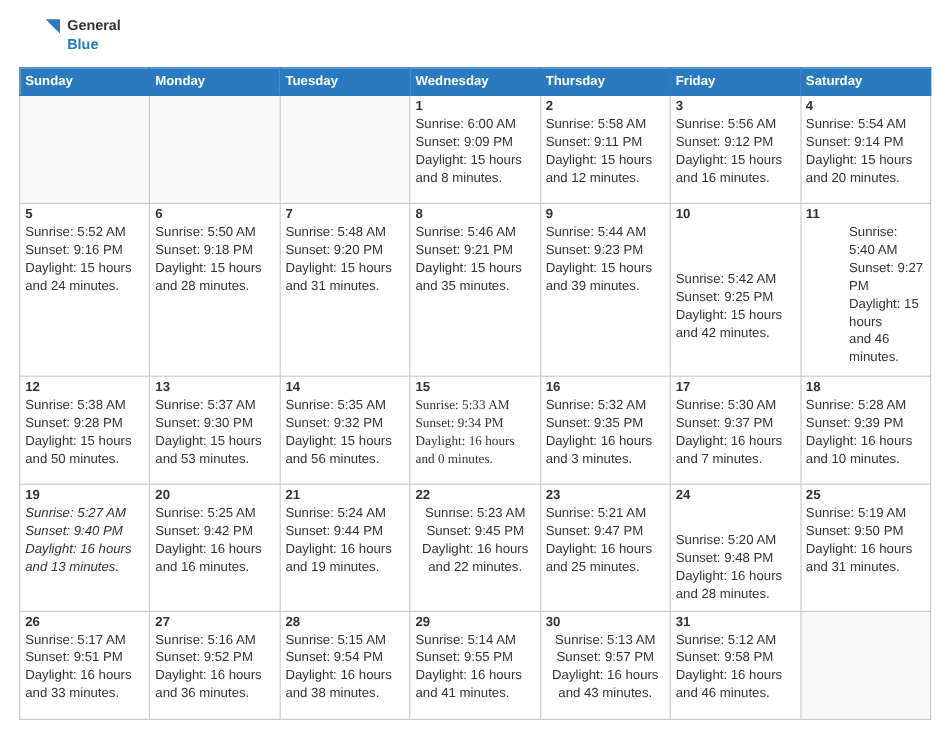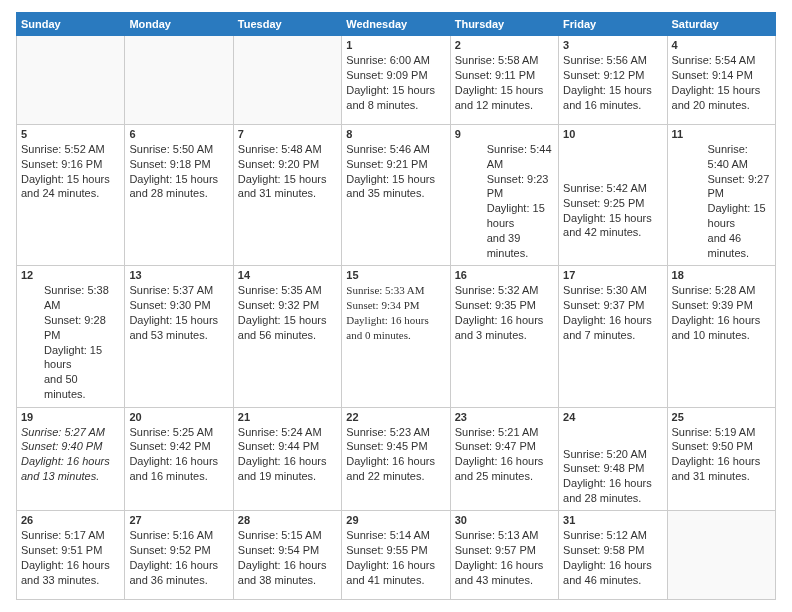--- a/index.html
+++ b/index.html
@@ -79,20 +79,35 @@
     .day-info {
       font-size: 11px;
       line-height: 1.35;
       color: #333;
     }
   </style>
 </head>
 <body>
 
 <div class="page">
+  <div class="header">
+    <div class="logo">
+        <svg width="36" height="36" viewBox="0 0 36 36">
+          <polygon points="22,4 34,16 34,4" fill="#2a7abf"></polygon>
+        </svg>
+        <div style="display: flex; flex-direction: column; line-height: 1.3;">
+          <span style="font-size: 12px; font-weight: bold; color: rgb(51, 51, 51);">General</span>
+          <span style="font-size: 12px; font-weight: bold; color: rgb(42, 122, 191);">Blue</span>
+        </div>
+      </div>
+    <div class="title-block">
+      <div class="title-month"></div>
+      <div class="title-location"></div>
+    </div>
+  </div>
 
   <table class="calendar">
     <thead>
       <tr>
       <th>Sunday</th>
           <th>Monday</th>
           <th>Tuesday</th>
           <th>Wednesday</th>
           <th>Thursday</th>
           <th>Friday</th>
@@ -157,21 +172,21 @@
           </td>
           <td>
             <span class="day-num">8</span>
             <div class="day-info" style="white-space: pre-line;">Sunrise: 5:46 AM
 Sunset: 9:21 PM
 Daylight: 15 hours
 and 35 minutes.</div>
           </td>
           <td>
             <span class="day-num">9</span>
-            <div class="day-info" style="white-space: pre-line; margin-left: 32px;">Sunrise: 5:44 AM
+            <div class="day-info" style="white-space: pre-line;">Sunrise: 5:44 AM
 Sunset: 9:23 PM
 Daylight: 15 hours
 and 39 minutes.</div>
           </td>
           <td>
             <span class="day-num">10</span>
             <div class="day-info" style="white-space: pre-line; margin-top: 41px;">Sunrise: 5:42 AM
 Sunset: 9:25 PM
 Daylight: 15 hours
 and 42 minutes.</div>
@@ -180,21 +195,21 @@
             <span class="day-num">11</span>
             <div class="day-info" style="white-space: pre-line; margin-left: 36px;">Sunrise: 5:40 AM
 Sunset: 9:27 PM
 Daylight: 15 hours
 and 46 minutes.</div>
           </td>
         </tr>
         <tr>
           <td>
             <span class="day-num">12</span>
-            <div class="day-info" style="white-space: pre-line; margin-left: 23px;">Sunrise: 5:38 AM
+            <div class="day-info" style="white-space: pre-line;">Sunrise: 5:38 AM
 Sunset: 9:28 PM
 Daylight: 15 hours
 and 50 minutes.</div>
           </td>
           <td>
             <span class="day-num">13</span>
             <div class="day-info" style="white-space: pre-line;">Sunrise: 5:37 AM
 Sunset: 9:30 PM
 Daylight: 15 hours
 and 53 minutes.</div>
@@ -252,21 +267,21 @@
           </td>
           <td>
             <span class="day-num">21</span>
             <div class="day-info" style="white-space: pre-line;">Sunrise: 5:24 AM
 Sunset: 9:44 PM
 Daylight: 16 hours
 and 19 minutes.</div>
           </td>
           <td>
             <span class="day-num">22</span>
-            <div class="day-info" style="white-space: pre-line;">Sunrise: 5:23 AM
+            <div class="day-info" style="white-space: pre-line; text-align: center;">Sunrise: 5:23 AM
 Sunset: 9:45 PM
 Daylight: 16 hours
 and 22 minutes.</div>
           </td>
           <td>
             <span class="day-num">23</span>
             <div class="day-info" style="white-space: pre-line;">Sunrise: 5:21 AM
 Sunset: 9:47 PM
 Daylight: 16 hours
 and 25 minutes.</div>
@@ -310,21 +325,21 @@
           </td>
           <td>
             <span class="day-num">29</span>
             <div class="day-info" style="white-space: pre-line;">Sunrise: 5:14 AM
 Sunset: 9:55 PM
 Daylight: 16 hours
 and 41 minutes.</div>
           </td>
           <td>
             <span class="day-num">30</span>
-            <div class="day-info" style="white-space: pre-line;">Sunrise: 5:13 AM
+            <div class="day-info" style="white-space: pre-line; text-align: center;">Sunrise: 5:13 AM
 Sunset: 9:57 PM
 Daylight: 16 hours
 and 43 minutes.</div>
           </td>
           <td>
             <span class="day-num">31</span>
             <div class="day-info" style="white-space: pre-line;">Sunrise: 5:12 AM
 Sunset: 9:58 PM
 Daylight: 16 hours
 and 46 minutes.</div>

